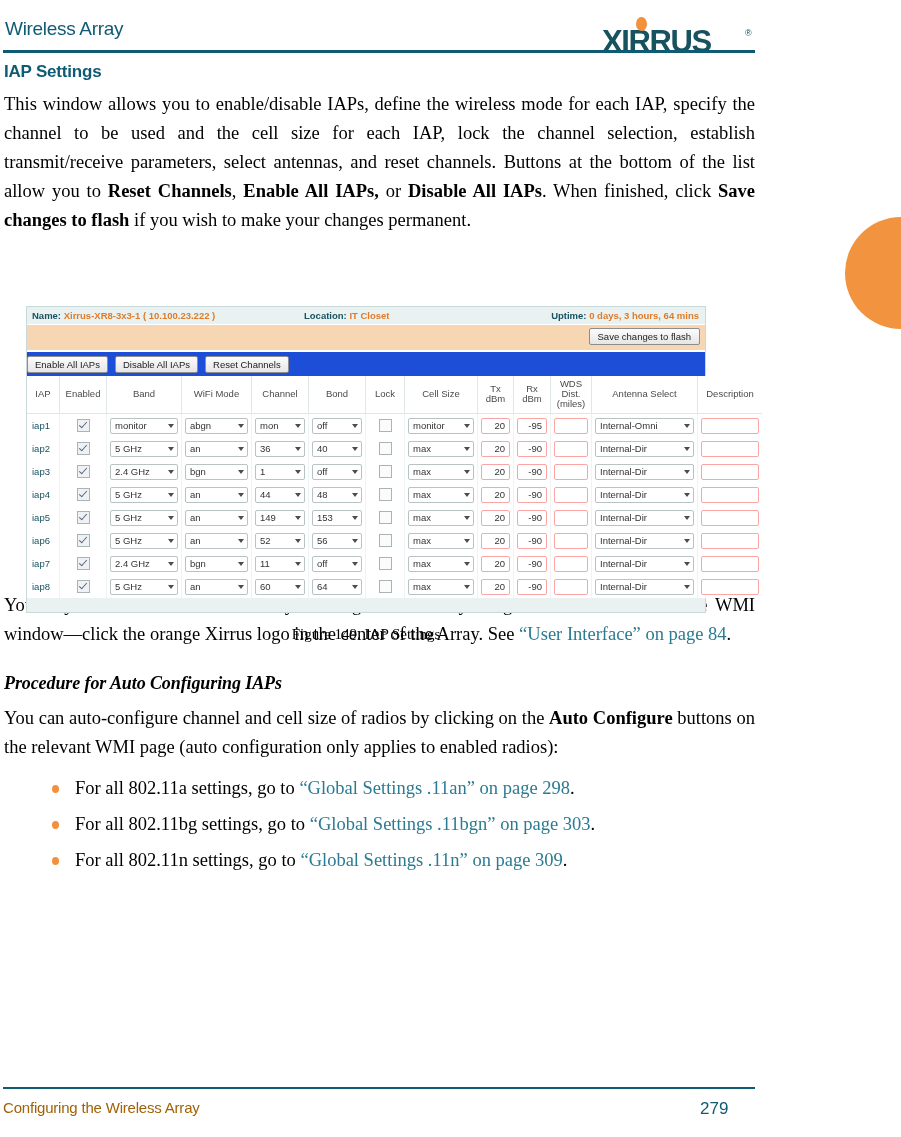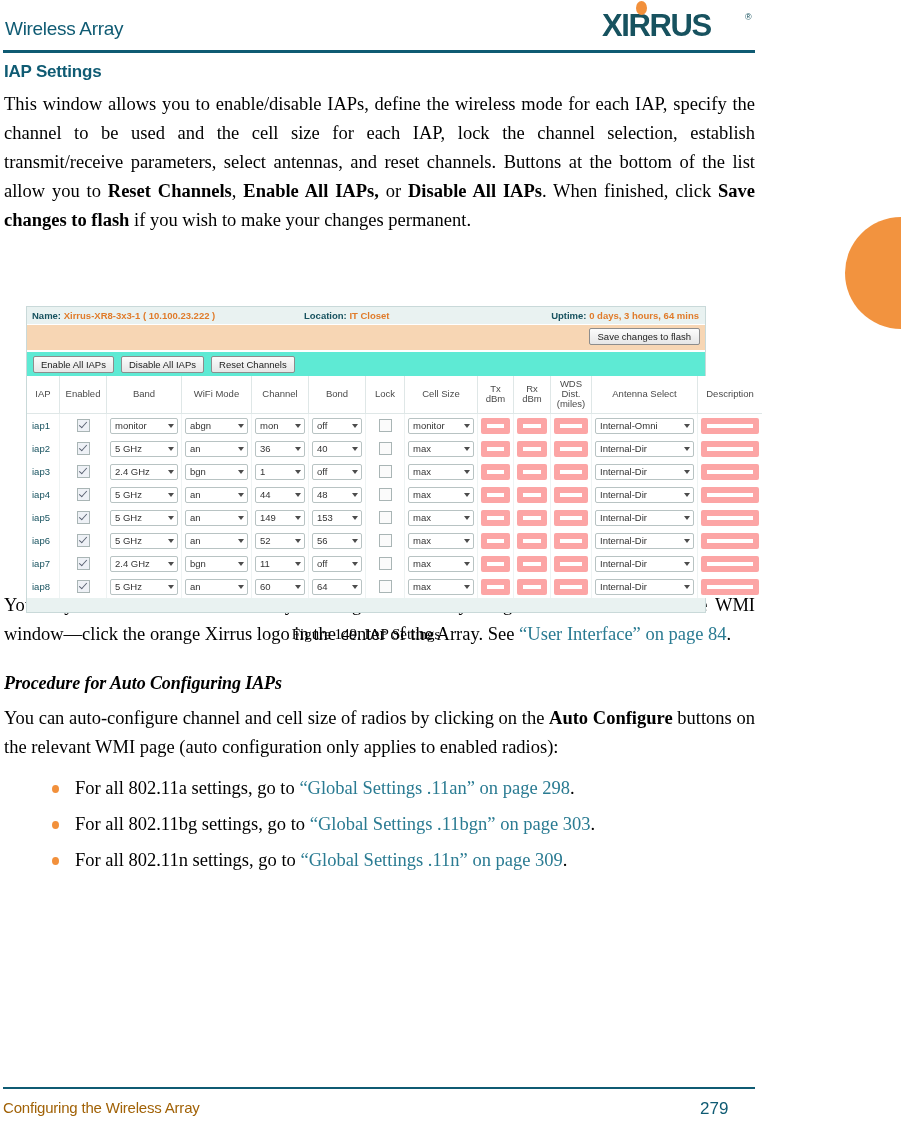--- a/index.html
+++ b/index.html
@@ -36,21 +36,21 @@
     position: absolute;
     left: 3px;
     top: 50px;
     width: 752px;
     height: 3px;
     background: #0f5b73;
   }
   .logo-wrap {
     position: absolute;
     right: 139px;
-    top: 0;
+    top: 16px;
     width: 160px;
     height: 40px;
   }
   .logo-text {
     font-family: "Liberation Sans", sans-serif;
     font-weight: bold;
     font-size: 31px;
     letter-spacing: -1.4px;
     color: #17525f;
     position: absolute;
@@ -172,25 +172,24 @@
   .st-loc  { position: absolute; left: 277px; }
   .st-up   { position: absolute; right: 6px; }
 
   .wmi-savebar {
     background: #f7d6b4;
     height: 25px;
     position: relative;
     border-top: 1px solid #ffffff;
   }
   .wmi-btnbar {
-    background: #5eead4;
+    background: #1d4ed8;
     height: 24px;
     position: relative;
     border-top: 2px solid #ffffff;
-    padding-left: 6px;
   }
   .wmi-btn {
     display: inline-block;
     background: linear-gradient(#fcfcfc, #e6e6e6);
     border: 1px solid #8d8d8d;
     border-radius: 2px;
     font-family: "Liberation Sans", sans-serif;
     font-size: 9.5px;
     color: #222;
     padding: 2px 7px 2px 7px;
@@ -279,21 +278,21 @@
     top: 5px;
     width: 0; height: 0;
     border-left: 3.5px solid transparent;
     border-right: 3.5px solid transparent;
     border-top: 4px solid #4c4c4c;
   }
   .txt {
     box-sizing: border-box;
     width: 100%;
     height: 16px;
-    border: 6px solid #fca5a5;
+    border: 1px solid #fca5a5;
     border-radius: 2px;
     background: #ffffff;
     font-size: 9.5px;
     color: #333;
     text-align: right;
     line-height: 14px;
     padding-right: 4px;
     overflow: hidden;
     white-space: nowrap;
   }

